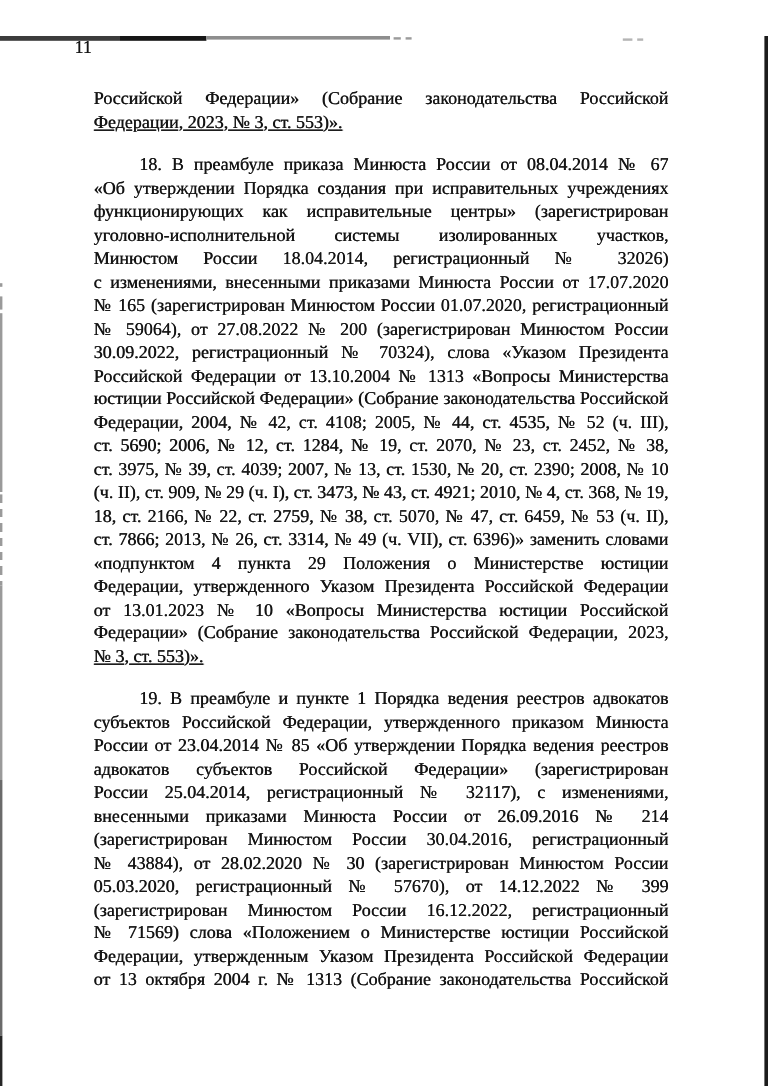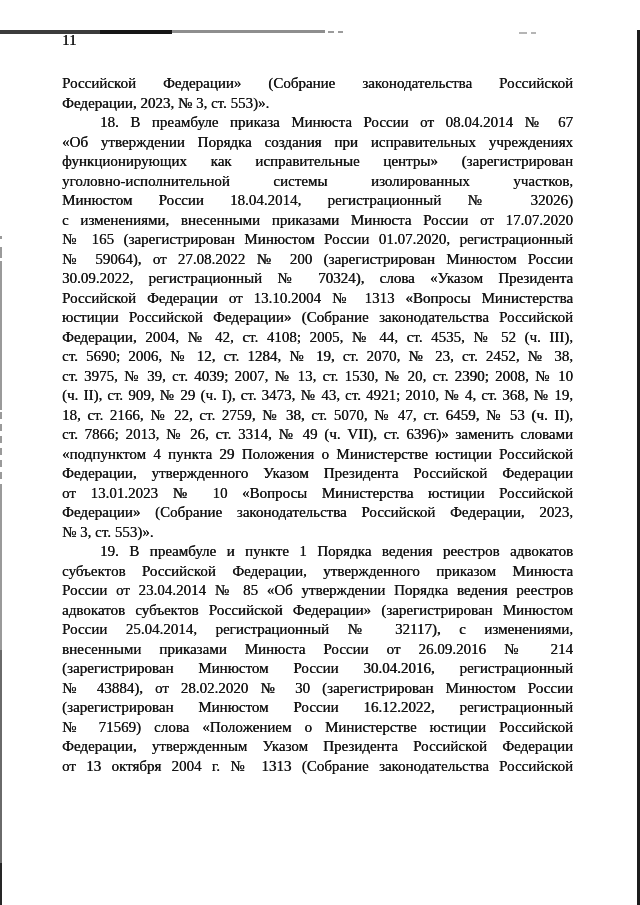--- a/index.html
+++ b/index.html
@@ -26,32 +26,32 @@
     width: 511px;
     font-size: 15px;
     line-height: 20px;
     height: 20px;
     text-shadow: 0.3px 0 0 currentColor;
   }
   .doc-body {
     margin: 24px 67px 0 62px;
     width: 511px;
   }
-  .paragraph { margin: 0; }
+  .paragraph { margin: 16px; }
   .line {
     font-size: 15px;
     line-height: 19.5px;
     height: 19.5px;
     overflow: hidden;
     text-align: justify;
     text-align-last: justify;
     text-shadow: 0.3px 0 0 currentColor;
     white-space: normal;
   }
-  .line.lastleft { text-align-last: left; }
+  .line.lastleft { text-align-last: left; text-decoration: underline; }
   .line.indent { text-indent: 38px; }
 
   
   .art { position: absolute; pointer-events: none; }
   .top-a { left: 0;   top: 0; width: 100px; height: 4px; background: #3c3c3c; }
   .top-b { left: 100px; top: 0; width: 72px; height: 4px; background: #161616; }
   .top-c { left: 172px; top: 0; width: 153px; height: 3px; background: #8e8e8e; }
   .top-d { left: 328px; top: 1px; width: 6px; height: 2px; background: #9b9b9b; }
   .top-e { left: 338px; top: 1px; width: 5px; height: 2px; background: #9b9b9b; }
   .top-f { left: 519px; top: 2px; width: 8px; height: 2px; background: #b5b5b5; }
@@ -104,20 +104,21 @@
       </div>
       <div class="paragraph">
         <div class="line indent">19. В преамбуле и пункте 1 Порядка ведения реестров адвокатов</div>
         <div class="line">субъектов Российской Федерации, утвержденного приказом Минюста</div>
         <div class="line">России от 23.04.2014 № 85 «Об утверждении Порядка ведения реестров</div>
         <div class="line">адвокатов субъектов Российской Федерации» (зарегистрирован Минюстом</div>
         <div class="line">России 25.04.2014, регистрационный № 32117), с изменениями,</div>
         <div class="line">внесенными приказами Минюста России от 26.09.2016 № 214</div>
         <div class="line">(зарегистрирован Минюстом России 30.04.2016, регистрационный</div>
         <div class="line">№ 43884), от 28.02.2020 № 30 (зарегистрирован Минюстом России</div>
+        <div class="line">05.03.2020, регистрационный № 57670), от 14.12.2022 № 399</div>
         <div class="line">(зарегистрирован Минюстом России 16.12.2022, регистрационный</div>
         <div class="line">№ 71569) слова «Положением о Министерстве юстиции Российской</div>
         <div class="line">Федерации, утвержденным Указом Президента Российской Федерации</div>
         <div class="line">от 13 октября 2004 г. № 1313 (Собрание законодательства Российской</div>
       </div>
     </div>
 
   <div class="art top-a"></div>
   <div class="art top-b"></div>
   <div class="art top-c"></div>

